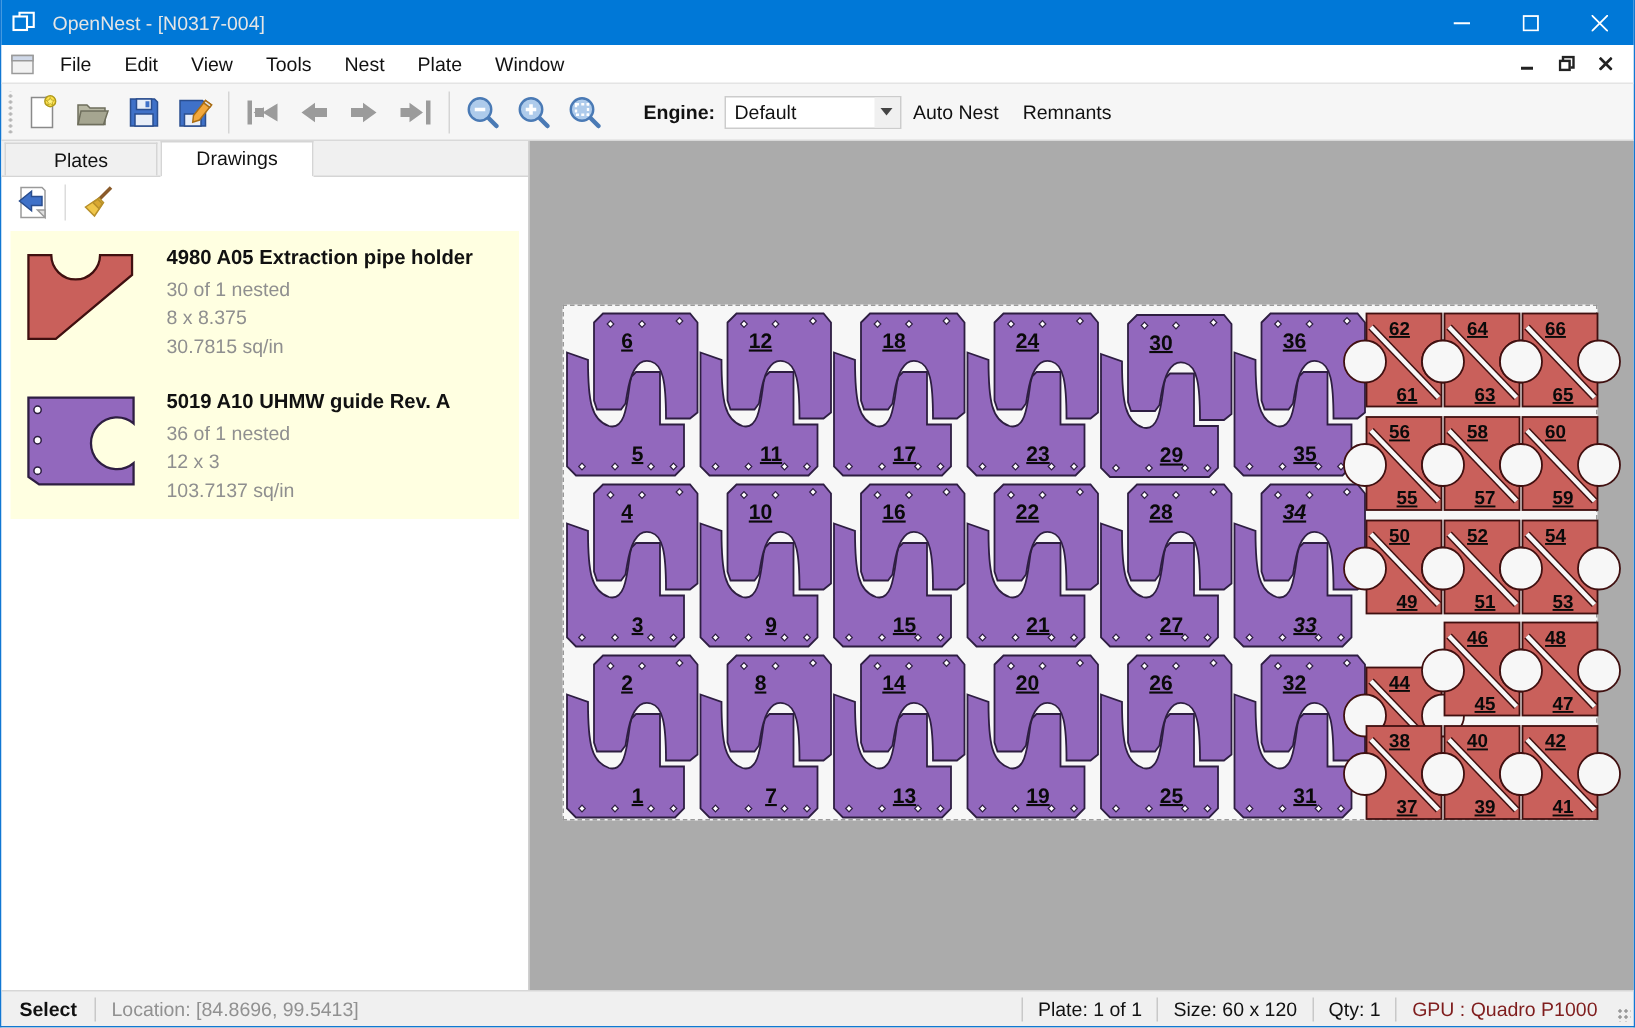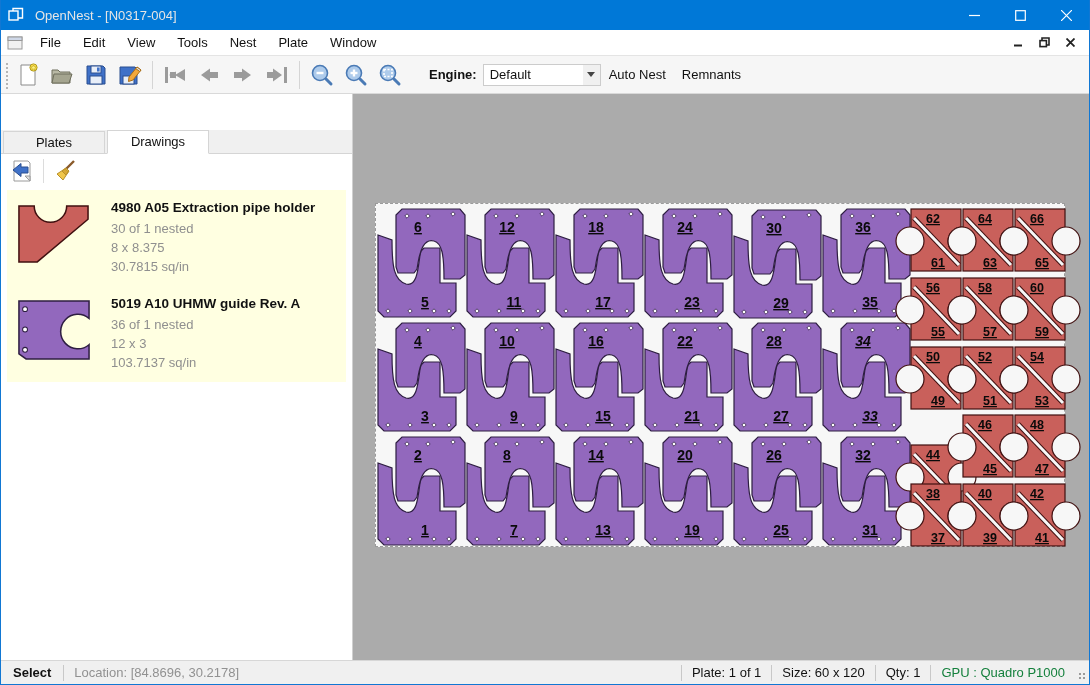--- a/index.html
+++ b/index.html
@@ -31,21 +31,21 @@
   .engine-wrap { display:flex; align-items:center; margin-left:22px; gap:6px; }
   .engine-label { font-weight:bold; }
   .combo { display:flex; align-items:center; width:118px; height:22px; background:#fff; border:1px solid #ccc; }
   .combo .val { flex:1; padding-left:6px; font-size:13px; }
   .combo .drop { width:17px; height:20px; background:#f0f0f0; display:flex; align-items:center; justify-content:center; }
   .combo .drop::after { content:""; border-left:4px solid transparent; border-right:4px solid transparent; border-top:5px solid #444; }
   .txtbtn { padding:5px 8px; font-size:13px; }
   
   .main { flex:1; display:flex; min-height:0; }
   .left-panel { width:352px; background:#fff; border-right:1px solid #d0d0d0; display:flex; flex-direction:column; }
-  .tabrow { height:24px; background:#f0f0f0; display:flex; align-items:flex-end; border-bottom:1px solid #d5d5d5;margin-top:36px; }
+  .tabrow { height:24px; background:#f0f0f0; display:flex; align-items:flex-end; border-bottom:1px solid #d5d5d5; }
   .tab { width:102px; text-align:center; padding:3px 0 4px 0; font-size:13px; border:1px solid #d5d5d5; border-bottom:none; background:#f0f0f0; margin-left:2px; height:22px; }
   .tab.active { background:#fff; height:24px; position:relative; top:1px; border-bottom:1px solid #fff; font-size:13px; }
   .panel-iconbar { height:34px; display:flex; align-items:center; padding-left:6px; gap:4px; }
   .pbtn { width:30px; height:28px; display:flex; align-items:center; justify-content:center; }
   .psep { width:1px; height:24px; background:#dcdcdc; margin:0 2px; }
   .drawing-list { margin:2px 6px 0 6px; background:#FFFFE1; }
   .drawing-item { display:flex; padding:8px 6px 10px 8px; }
   .thumb { width:92px; flex:0 0 auto; display:flex; align-items:flex-start; padding-top:4px; }
   .dinfo { flex:1; padding-left:4px; }
   .dtitle { font-weight:bold; font-size:13.5px; padding:2px 0 4px 0; }
@@ -719,25 +719,25 @@
               <text x="28" y="62" text-anchor="middle" font-size="12.5" font-weight="bold" fill="#0a0a0a" text-decoration="underline" font-family="&quot;Liberation Sans&quot;,sans-serif">41</text>
             </svg>
           </div>
         </div>
     </div>
   </div>
 
   <div class="statusbar">
     <div class="sb-mode">Select</div>
     <div class="sb-sep"></div>
-    <div class="sb-cell sb-loc">Location: [84.8696, 30.2178]</div>
+    <div class="sb-cell sb-loc">Location: [84.8696, 99.5413]</div>
     <div class="sb-spacer"></div>
     <div class="sb-sep"></div>
     <div class="sb-cell">Plate: 1 of 1</div>
     <div class="sb-sep"></div>
     <div class="sb-cell">Size: 60 x 120</div>
     <div class="sb-sep"></div>
     <div class="sb-cell">Qty: 1</div>
     <div class="sb-sep"></div>
-    <div class="sb-cell" id="gpu-cell" style="color: #15803d;">GPU : Quadro P1000</div>
+    <div class="sb-cell" id="gpu-cell" style="color: #7f1d1d;">GPU : Quadro P1000</div>
     <div class="sb-grip"></div>
   </div>
 </div>
 
 </body></html>

